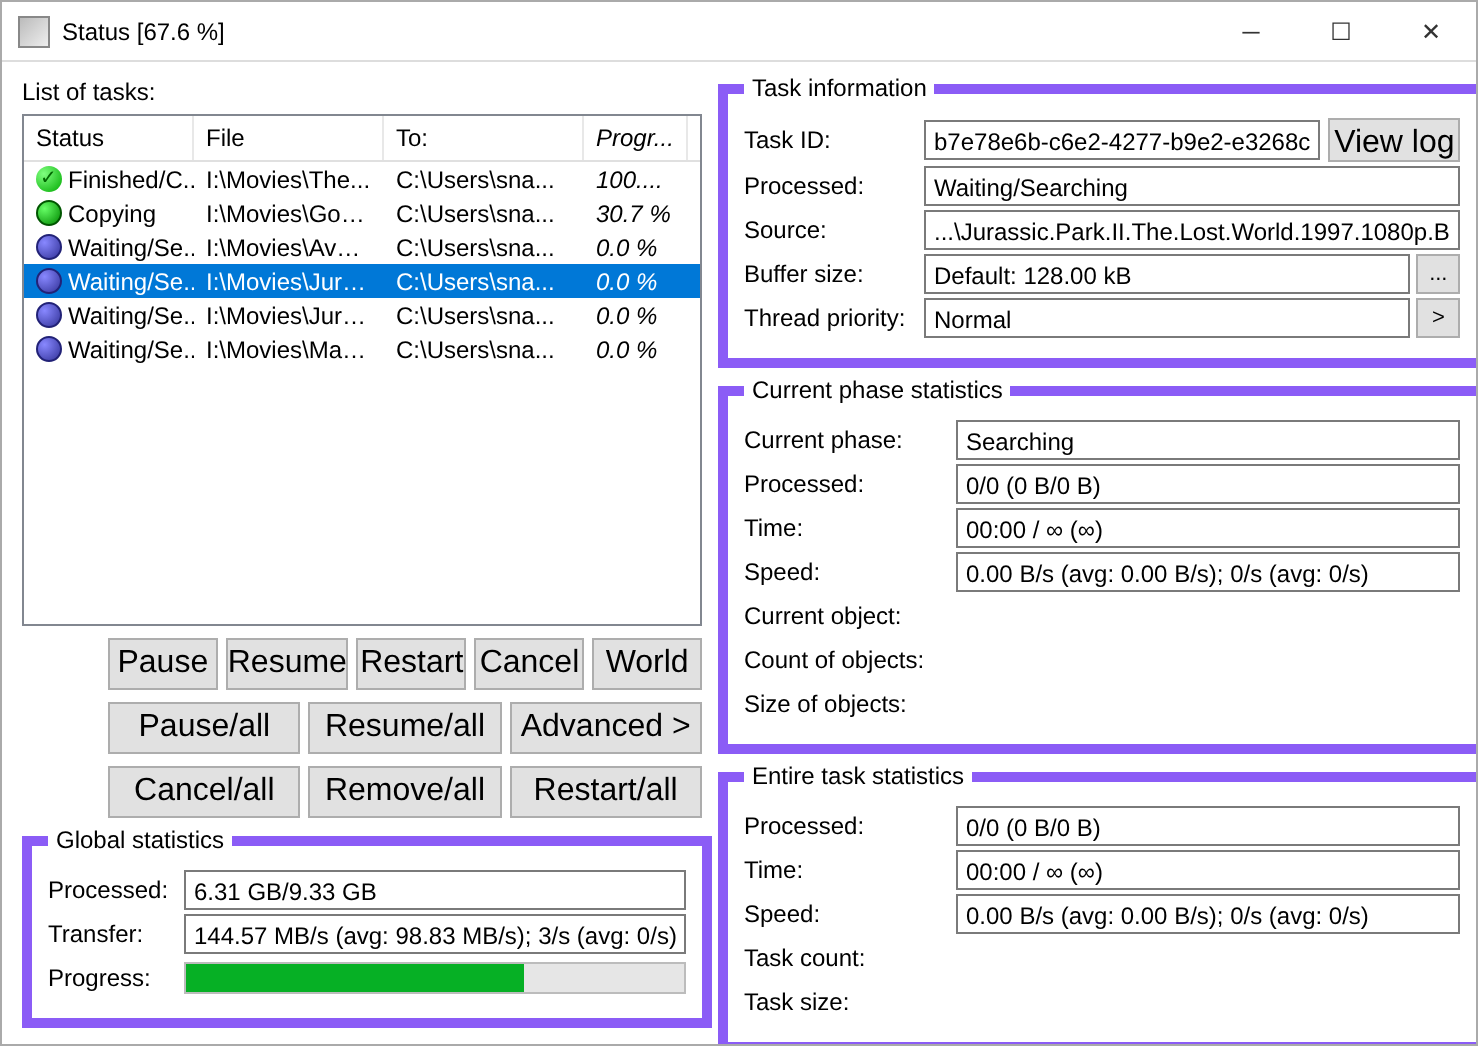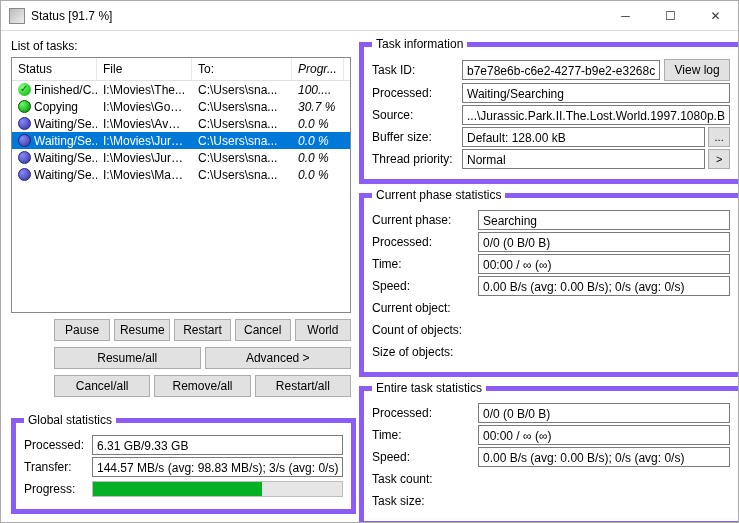--- a/index.html
+++ b/index.html
@@ -24,41 +24,41 @@
 .col-status, .cell-status { width: 85px; display: flex; align-items: center; }
 .col-file, .cell-file { width: 95px; }
 .col-to, .cell-to { width: 100px; }
 .col-prog, .cell-prog { width: 52px; font-style: italic; }
 .sicon { width: 13px; height: 13px; border-radius: 50%; margin-right: 3px; display: inline-block; flex-shrink: 0; }
 .sicon.fin { background: radial-gradient(circle at 30% 30%, #7fff7f, #0a0); }
 .sicon.fin::after { content: "✓"; color: #060; font-size: 10px; position: relative; top: -2px; left: 2px; }
 .sicon.copy { background: radial-gradient(circle at 30% 30%, #6f6, #080); border: 1px solid #050; }
 .sicon.wait { background: radial-gradient(circle at 30% 30%, #88f, #339); border: 1px solid #227; }
 .btnrow { display: flex; gap: 4px; margin-top: 6px; margin-left: 43px; }
-button { background: #e1e1e1; border: 1px solid #adadad; padding: 3px 0; font-size: 12px; cursor: pointer; }
+button { background: #e1e1e1; border: 1px solid #adadad; padding: 3px 0; font-size: 16px; cursor: pointer; }
 .btnrow button { flex: 1; }
 .btnrow3 button { flex: 1; }
 .inforow { display: flex; align-items: center; margin: 2px 0; min-height: 20px; }
 .inforow .ilabel { width: 90px; font-size: 12px; }
 .inforow .ival { flex: 1; font-size: 12px; padding: 2px 4px; }
 .inforow .ival.boxed { border: 1px solid #7a7a7a; background: #fff; height: 20px; line-height: 16px; overflow: hidden; white-space: nowrap; }
 .smbtn { width: 22px; height: 20px; margin-left: 3px; padding: 0; font-size: 11px; }
 .viewlog { width: 66px; height: 22px; margin-left: 4px; }
 .progressbar { flex: 1; height: 16px; border: 1px solid #bcbcbc; background: #e6e6e6; position: relative; }
 .progressfill { position: absolute; left: 0; top: 0; bottom: 0; background: #06b025; }
 .globstats .inforow .ilabel { width: 68px; }
 .currstats .inforow .ilabel, .entirestats .inforow .ilabel { width: 106px; }
 .spacer-left { flex: 1; }
 </style>
 </head>
 <body>
 
 <div class="titlebar">
   <div class="icon"></div>
-  <div class="title">Status [91.7 %]</div>
+  <div class="title">Status [67.6 %]</div>
   <div class="winbtns">
     <div class="winbtn">─</div>
     <div class="winbtn">☐</div>
     <div class="winbtn close">✕</div>
   </div>
 </div>
 
 <div class="content">
   <div class="leftcol">
     <div class="label">List of tasks:</div>
@@ -128,20 +128,21 @@
     </div>
 
     <div class="btnrow">
       <button>Pause</button>
       <button>Resume</button>
       <button>Restart</button>
       <button>Cancel</button>
       <button>World</button>
     </div>
     <div class="btnrow btnrow3">
+      <button>Pause/all</button>
       <button>Resume/all</button>
       <button>Advanced &gt;</button>
     </div>
     <div class="btnrow btnrow3">
       <button>Cancel/all</button>
       <button>Remove/all</button>
       <button>Restart/all</button>
     </div>
 
     <div class="spacer-left"></div>

